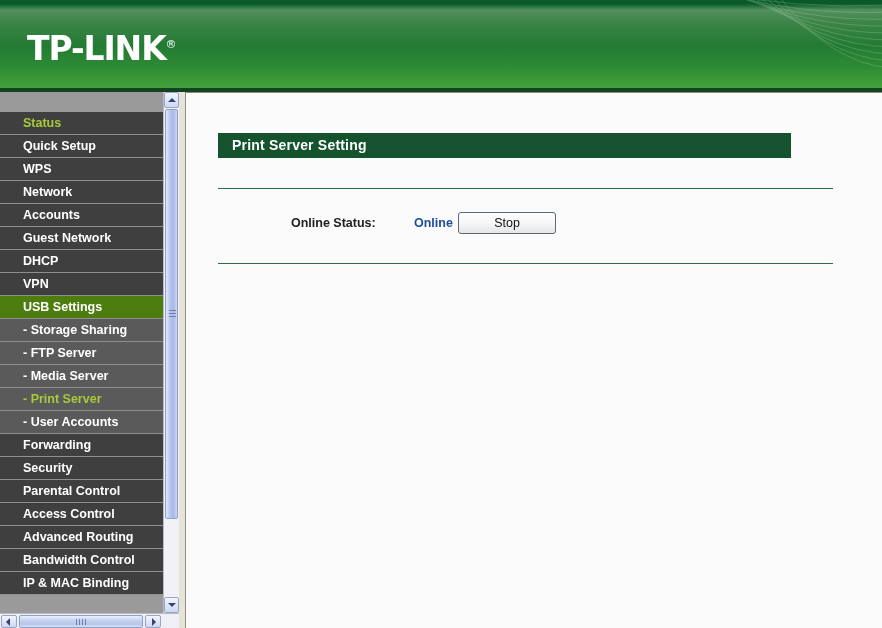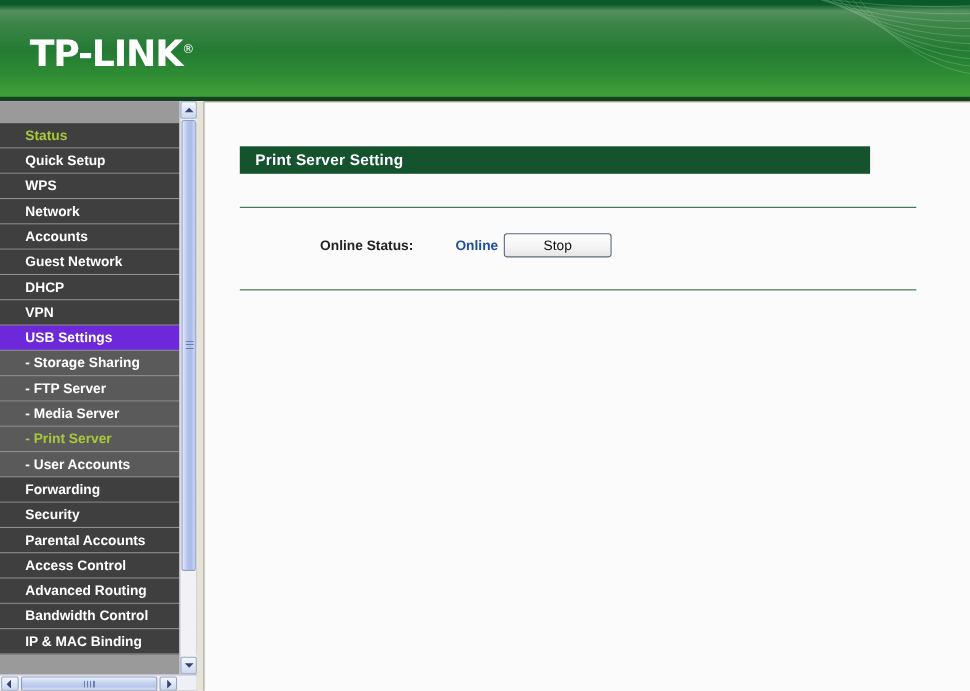--- a/index.html
+++ b/index.html
@@ -109,21 +109,21 @@
     padding-left: 23px;
     white-space: nowrap;
     cursor: pointer;
     background: #3f3f3f;
     overflow: hidden;
   }
   .menu-item.sub {
     background: #5a5a5a;
   }
   .menu-item.active-green {
-    background: #6d28d9;
+    background: #4d7c0f;
     color: #ffffff;
   }
   .menu-item.accent-text {
     color: #a8c93c;
   }
   .menu-item.sub.accent-text {
     color: #a8c93c;
   }
 
   
@@ -381,21 +381,21 @@
         <div class="menu-item"><span>DHCP</span></div>
         <div class="menu-item"><span>VPN</span></div>
         <div class="menu-item active-green"><span>USB Settings</span></div>
         <div class="menu-item sub"><span>- Storage Sharing</span></div>
         <div class="menu-item sub"><span>- FTP Server</span></div>
         <div class="menu-item sub"><span>- Media Server</span></div>
         <div class="menu-item sub accent-text"><span>- Print Server</span></div>
         <div class="menu-item sub"><span>- User Accounts</span></div>
         <div class="menu-item"><span>Forwarding</span></div>
         <div class="menu-item"><span>Security</span></div>
-        <div class="menu-item"><span>Parental Accounts</span></div>
+        <div class="menu-item"><span>Parental Control</span></div>
         <div class="menu-item"><span>Access Control</span></div>
         <div class="menu-item"><span>Advanced Routing</span></div>
         <div class="menu-item"><span>Bandwidth Control</span></div>
         <div class="menu-item"><span>IP &amp; MAC Binding</span></div>
       </nav>
 
     <div class="vscroll">
       <div class="scroll-btn up">
         <span class="chev"></span>
       </div>

